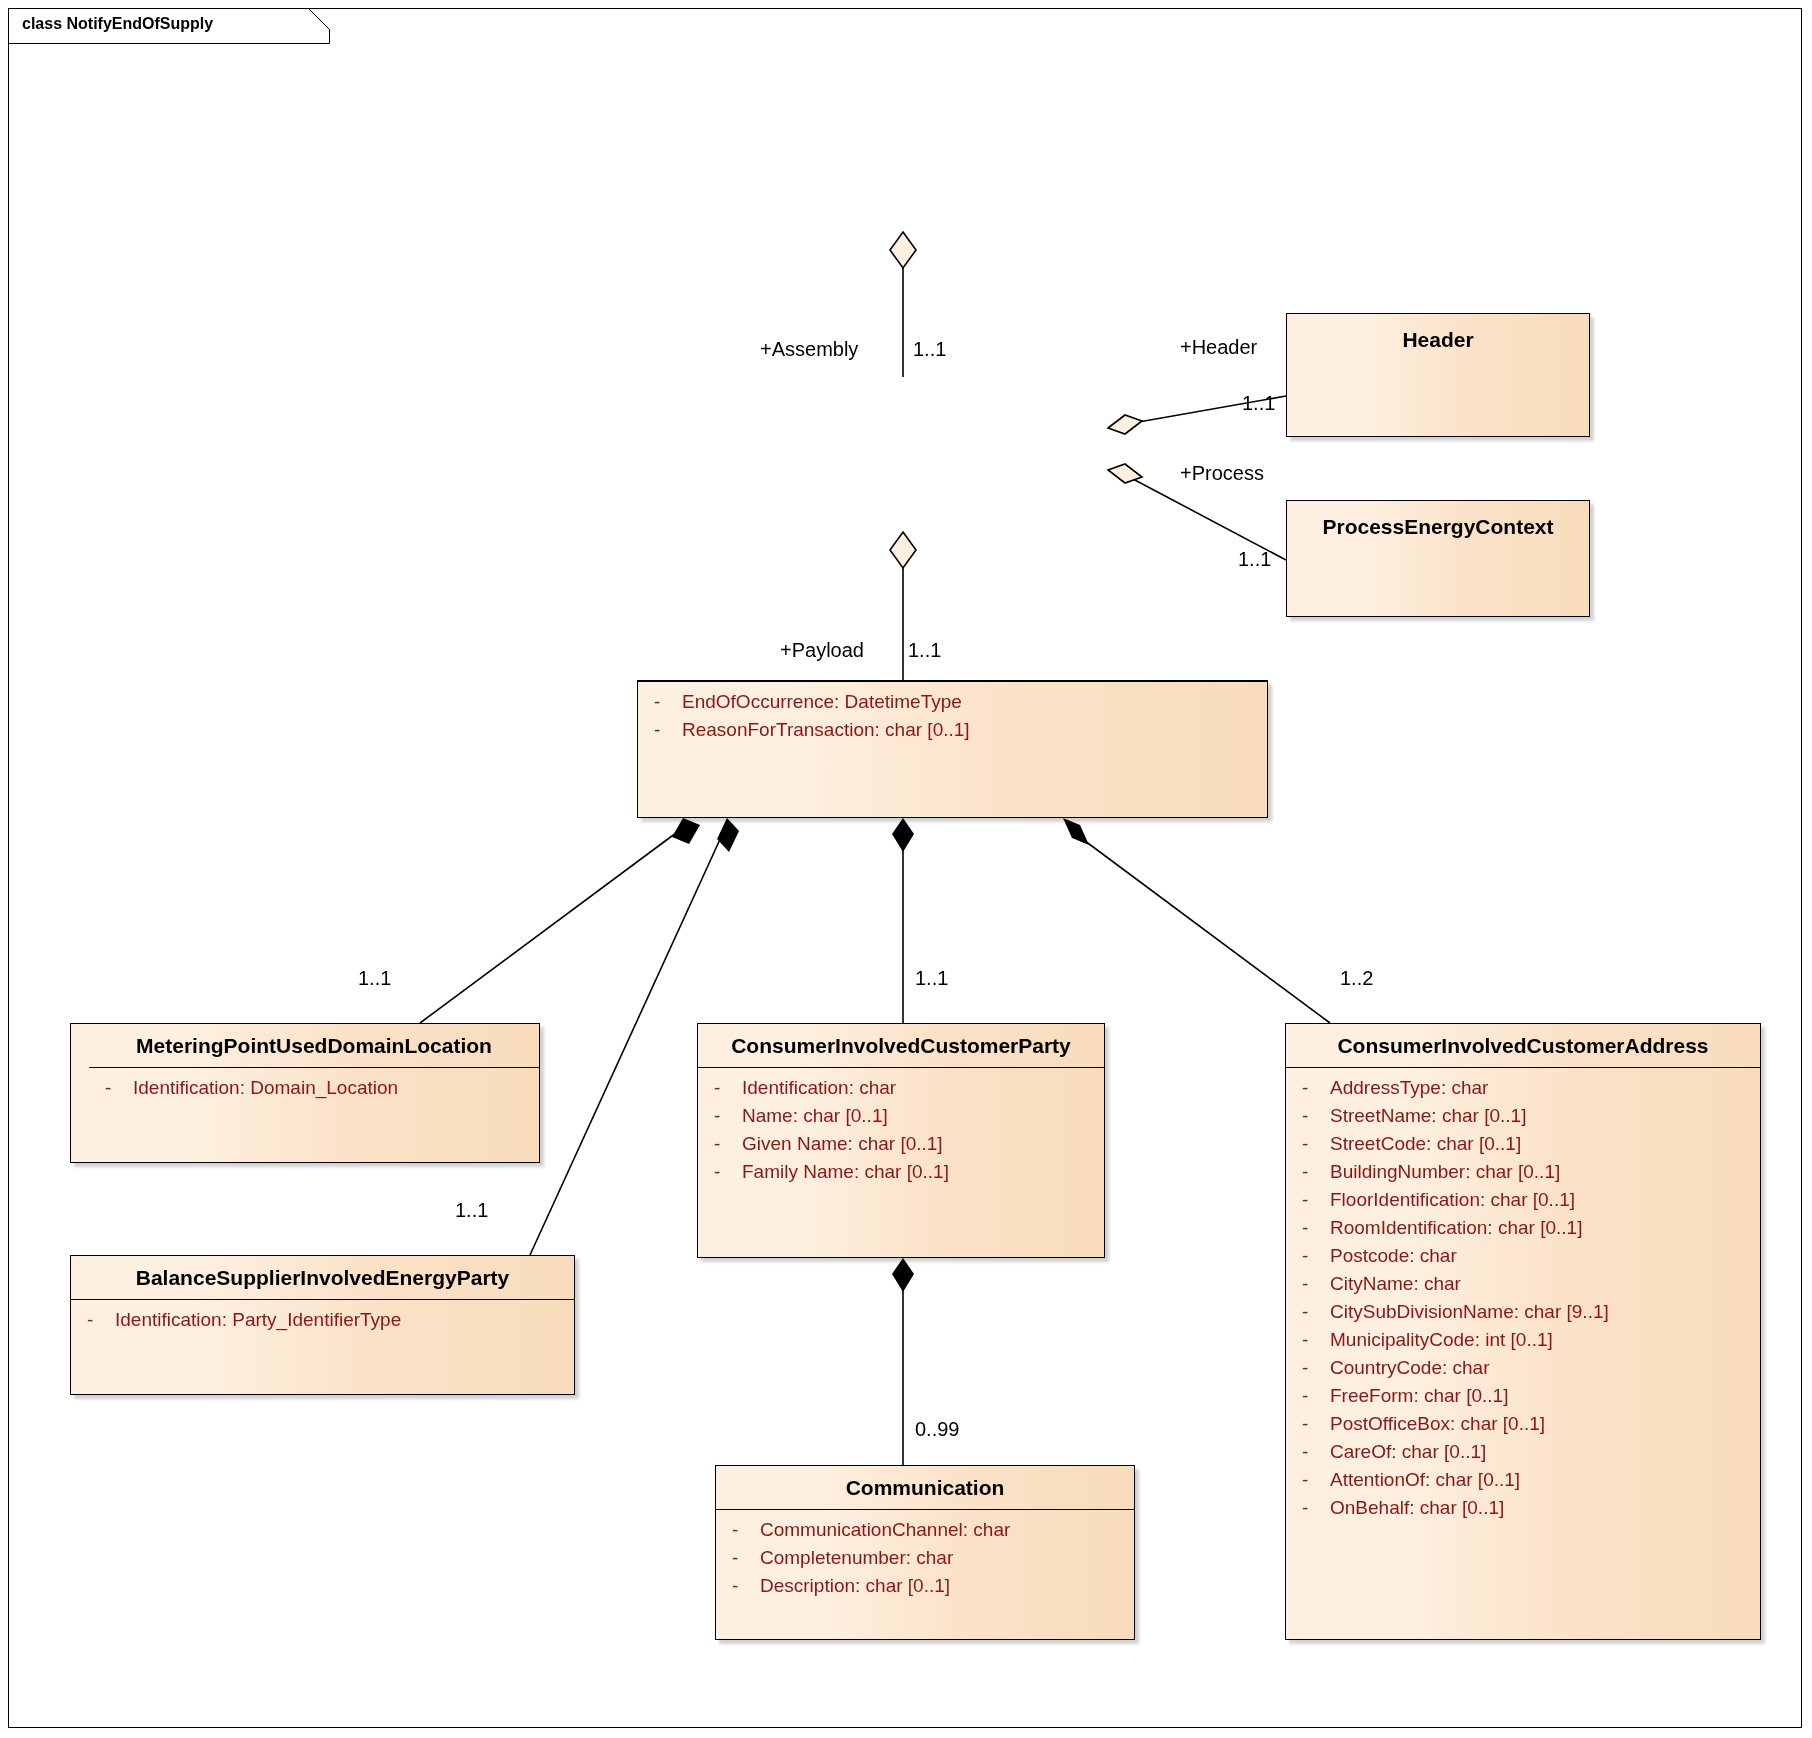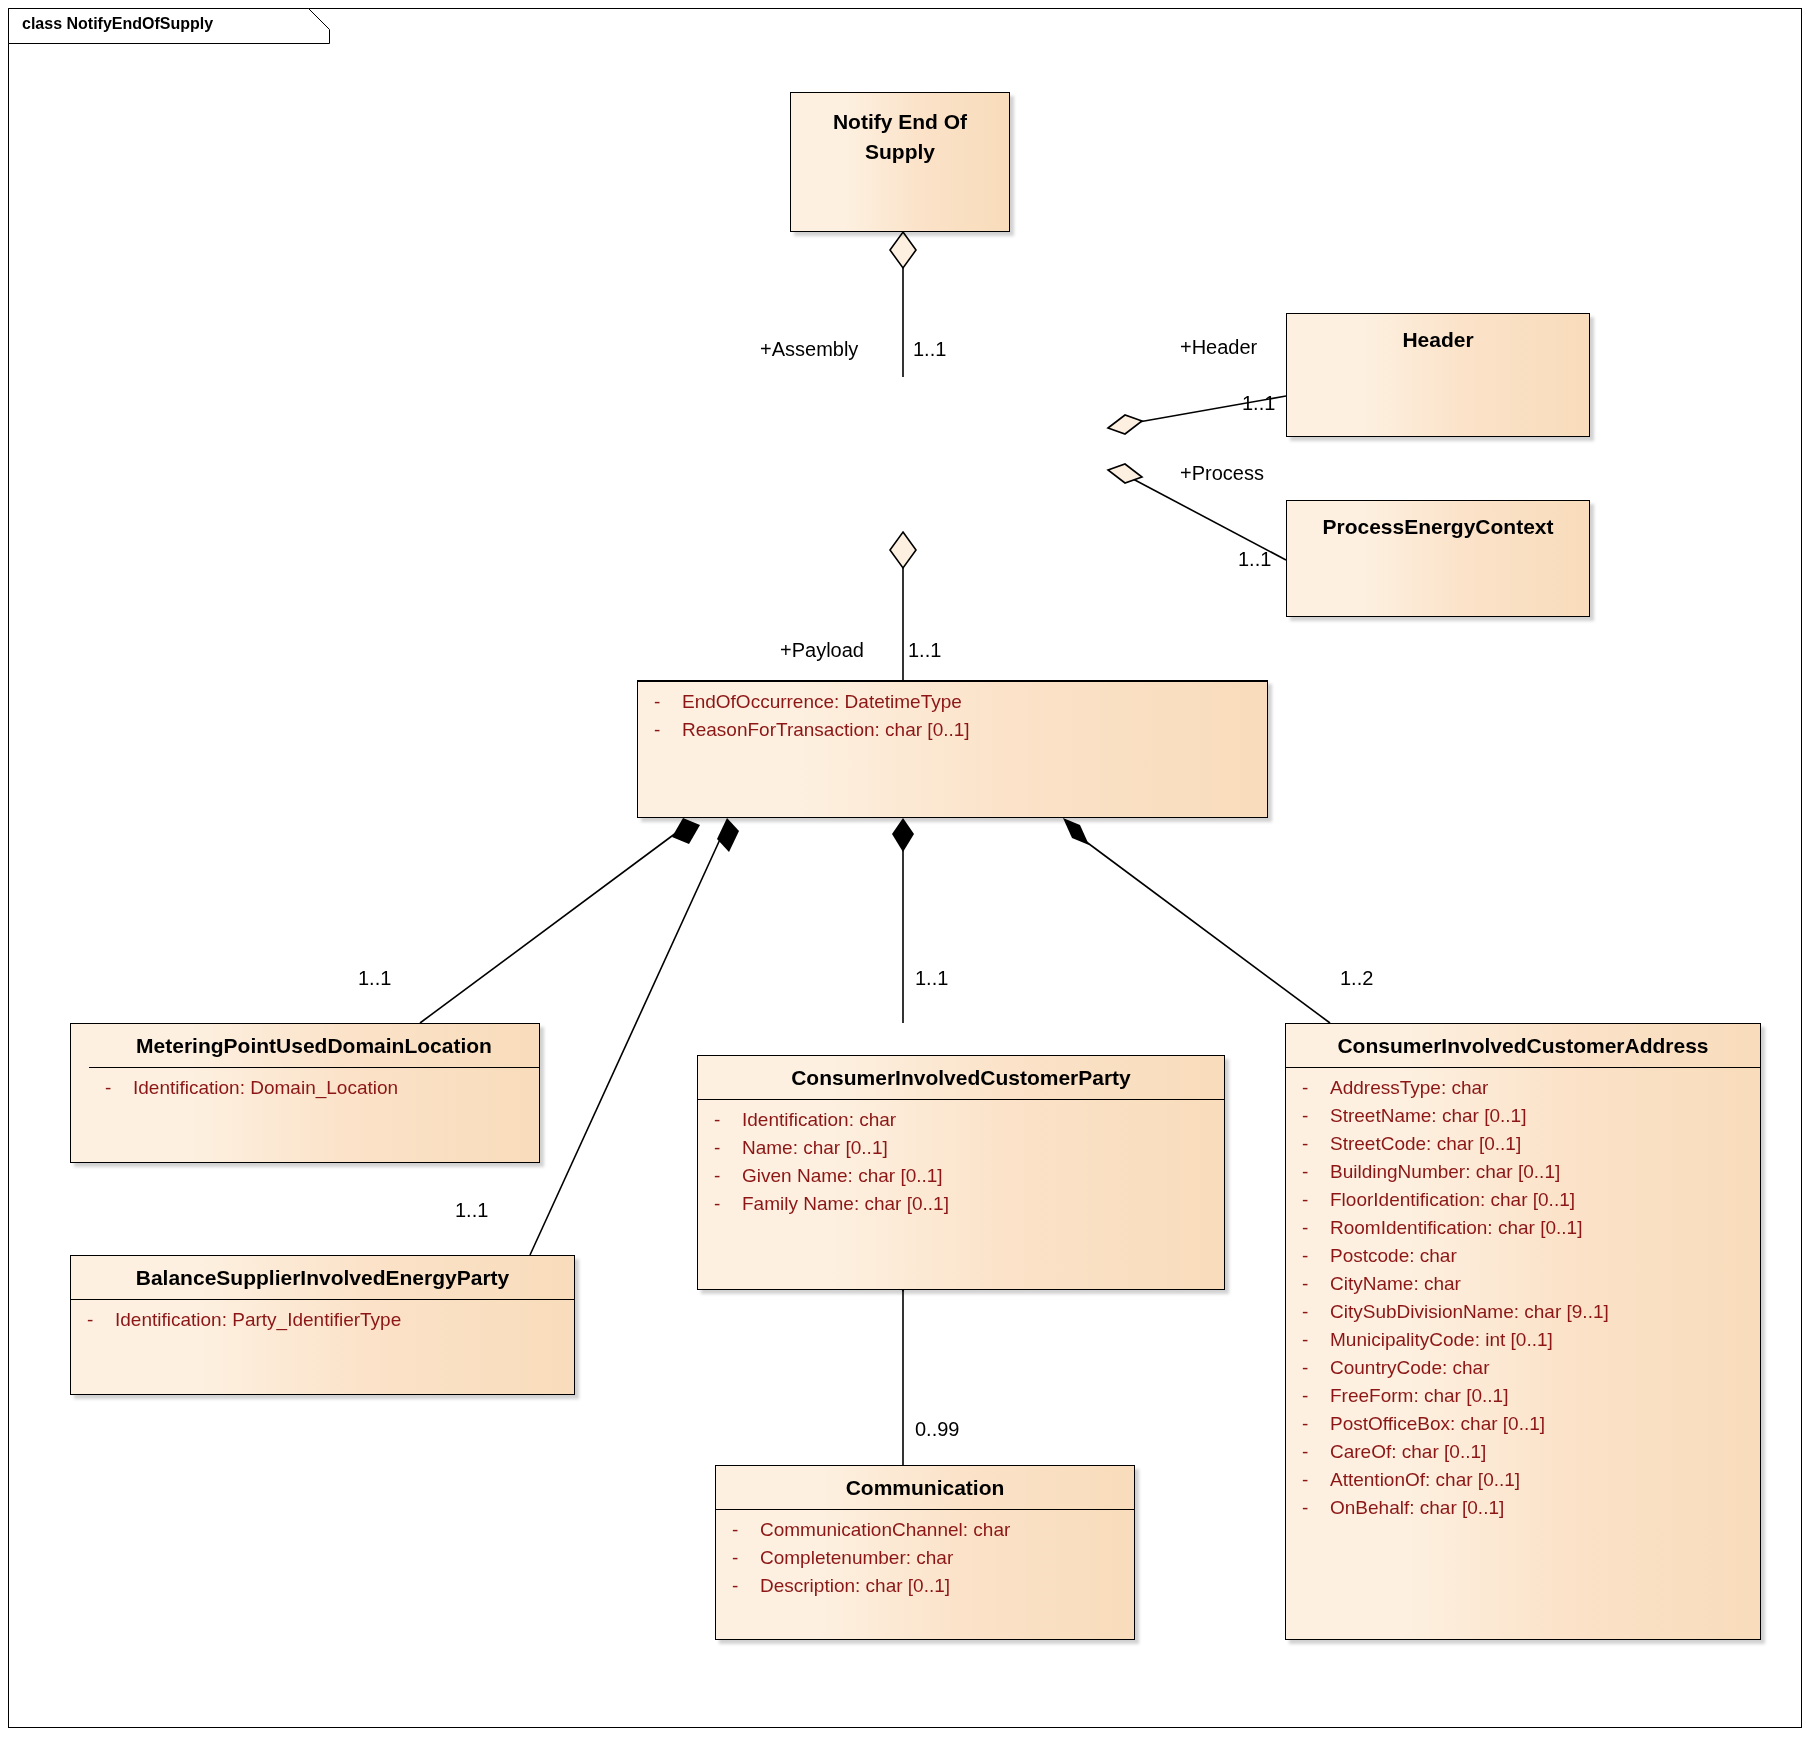--- a/index.html
+++ b/index.html
@@ -87,26 +87,20 @@
       <line x1="1073" y1="832" x2="1330" y2="1023" stroke="#000" stroke-width="1.6"></line>
       <polygon points="1063,818 1080,825 1089,845 1072,838" fill="#000"></polygon>
     </g>
 
     <g>
       <line x1="903" y1="1272" x2="903" y2="1465" stroke="#000" stroke-width="1.6"></line>
       <polygon points="903,1258 914,1274 903,1292 892,1274" fill="#000"></polygon>
     </g>
   </svg>
 
-  <div class="cls plain" style="left:790px;top:92px;width:220px;height:140px;">
-    <div class="cname" style="line-height:30px;">
-      <span>Notify End Of</span><br>
-      <span>Supply</span>
-    </div>
-  </div>
 
 
   <div class="cls plain" style="left:1286px;top:313px;width:304px;height:124px;">
     <div class="cname">Header</div>
   </div>
 
   <div class="cls plain" style="left:1286px;top:500px;width:304px;height:117px;">
     <div class="cname">ProcessEnergyContext</div>
   </div>
 
@@ -139,21 +133,21 @@
     <div class="cname">BalanceSupplierInvolvedEnergyParty</div>
     <div class="sep"></div>
     <div class="attrs">
       <div class="attr">
         <span class="vis">-</span>
         <span class="txt">Identification: Party_IdentifierType</span>
       </div>
     </div>
   </div>
 
-  <div class="cls" style="left:697px;top:1023px;width:528px;height:235px;margin-top:32px;">
+  <div class="cls" style="left:697px;top:1023px;width:408px;height:235px;">
     <div class="cname">ConsumerInvolvedCustomerParty</div>
     <div class="sep"></div>
     <div class="attrs">
       <div class="attr">
         <span class="vis">-</span>
         <span class="txt">Identification: char</span>
       </div>
       <div class="attr">
         <span class="vis">-</span>
         <span class="txt">Name: char [0..1]</span>

